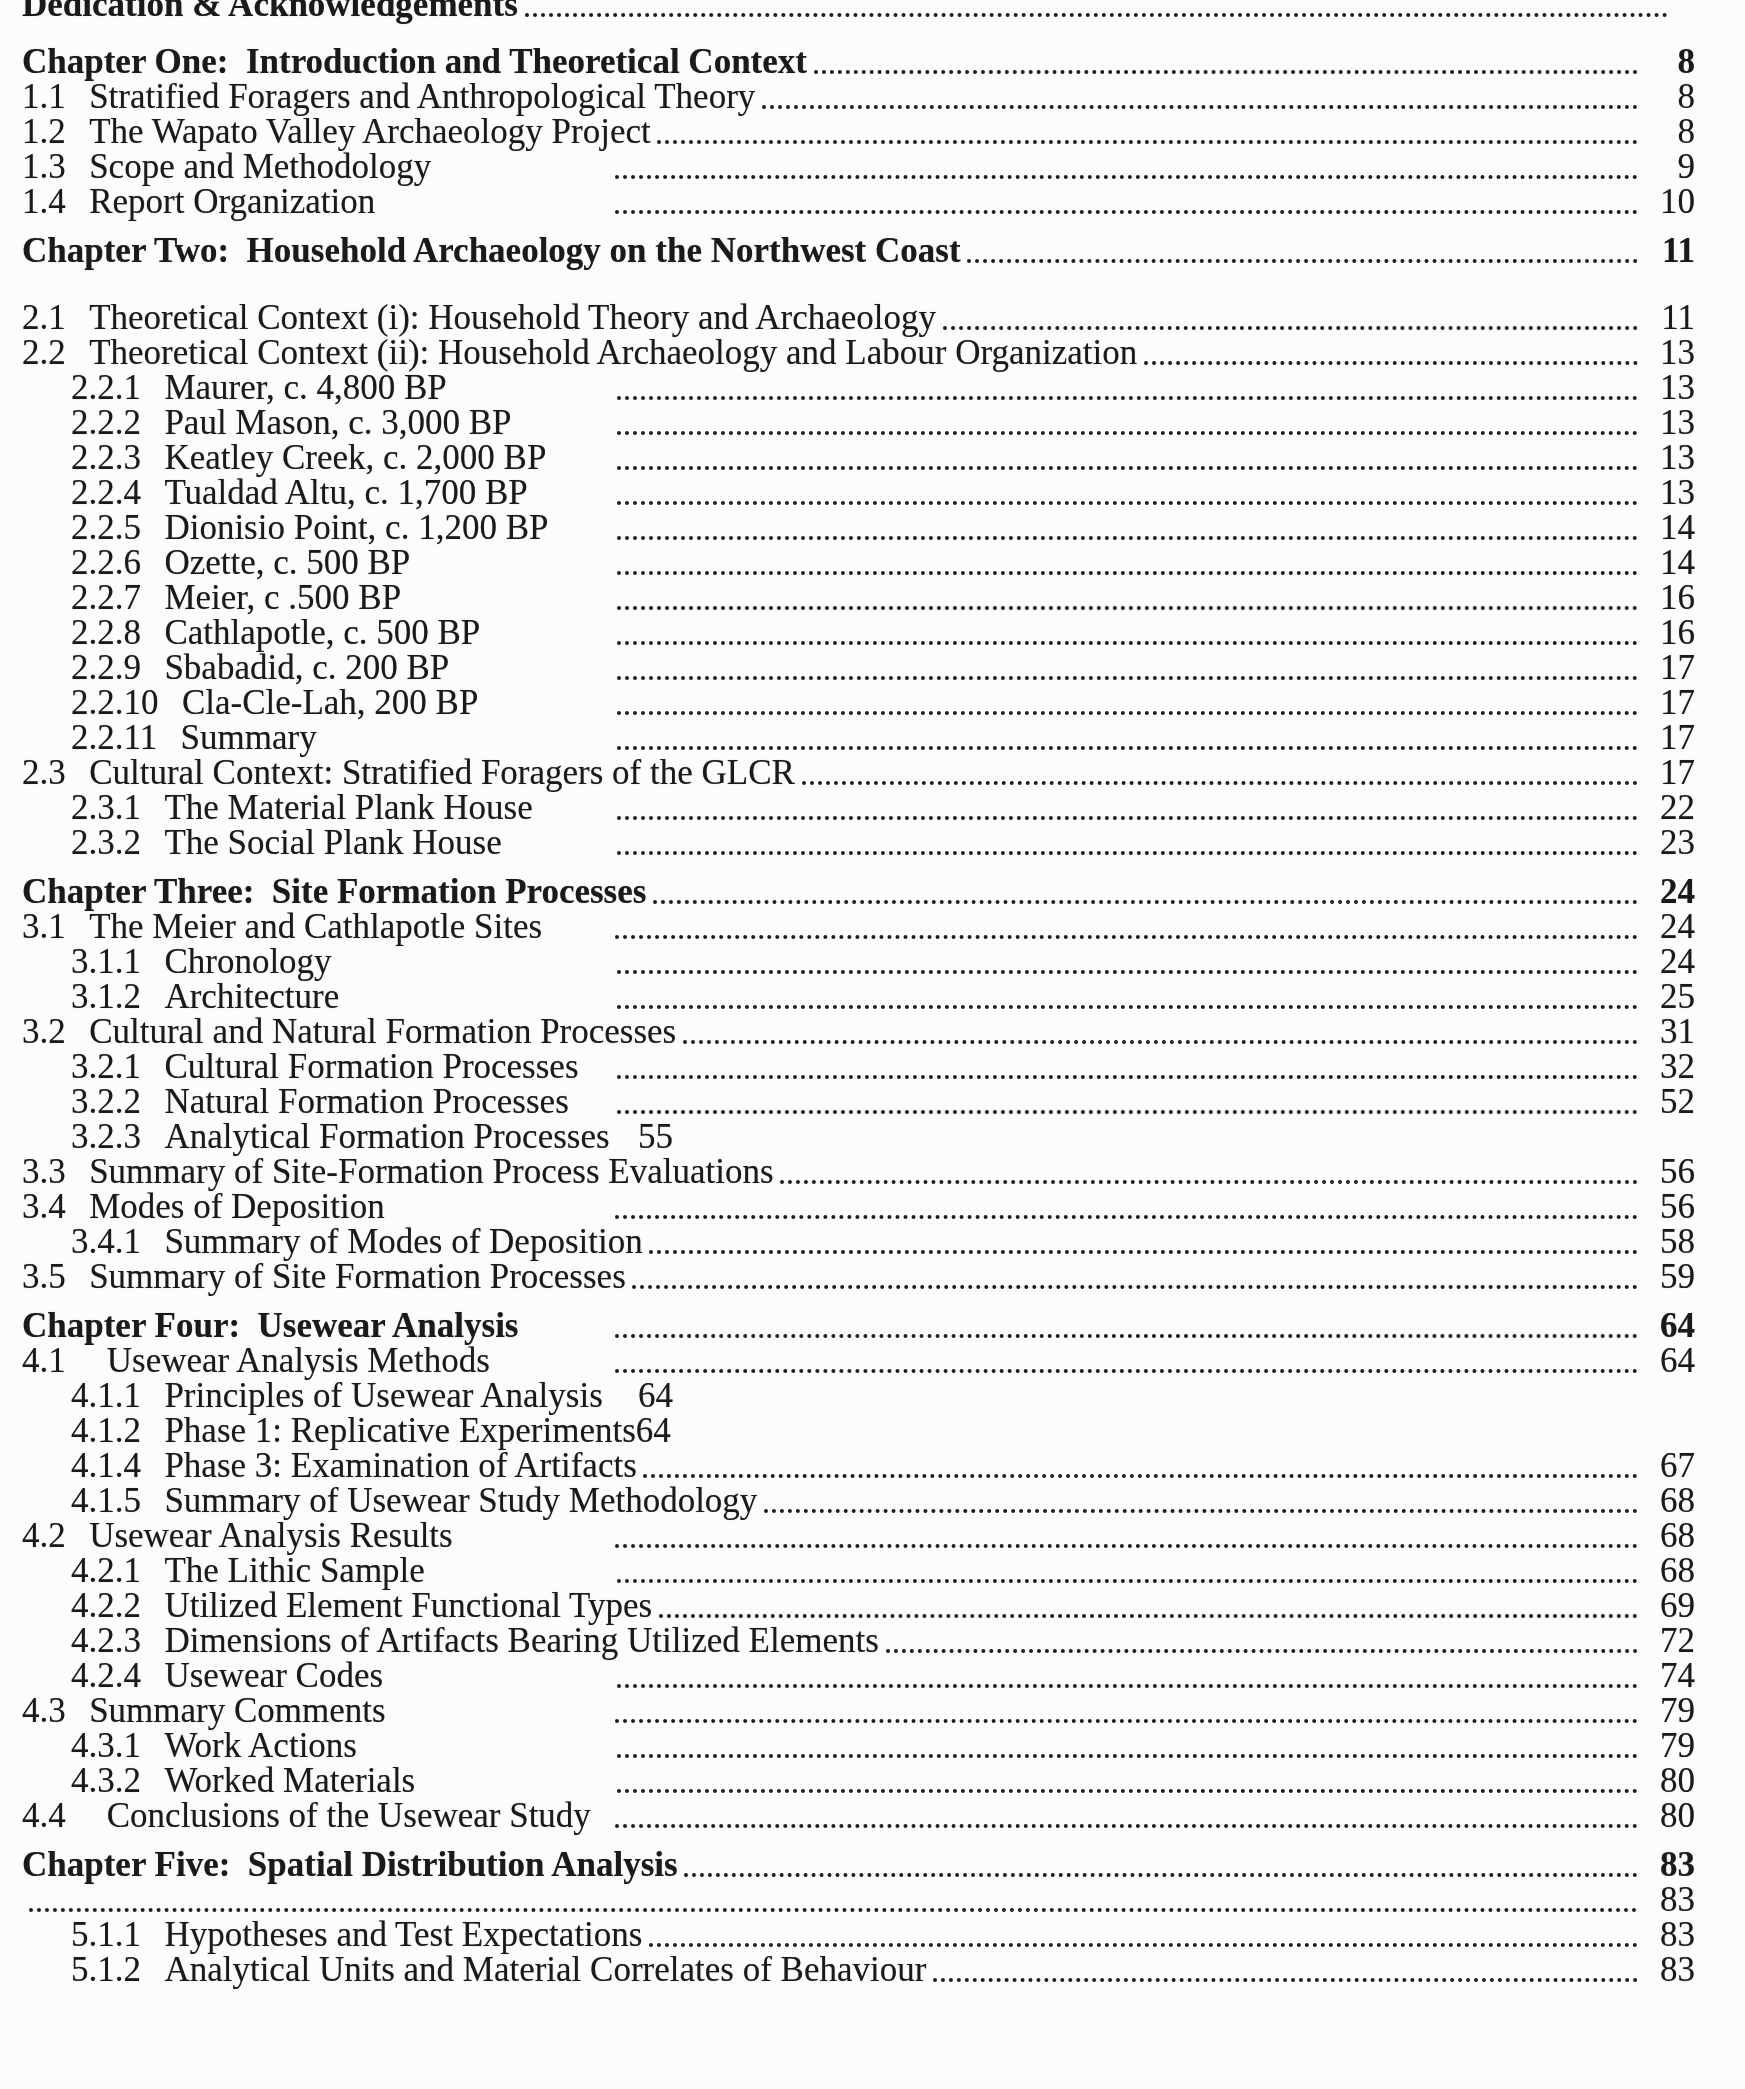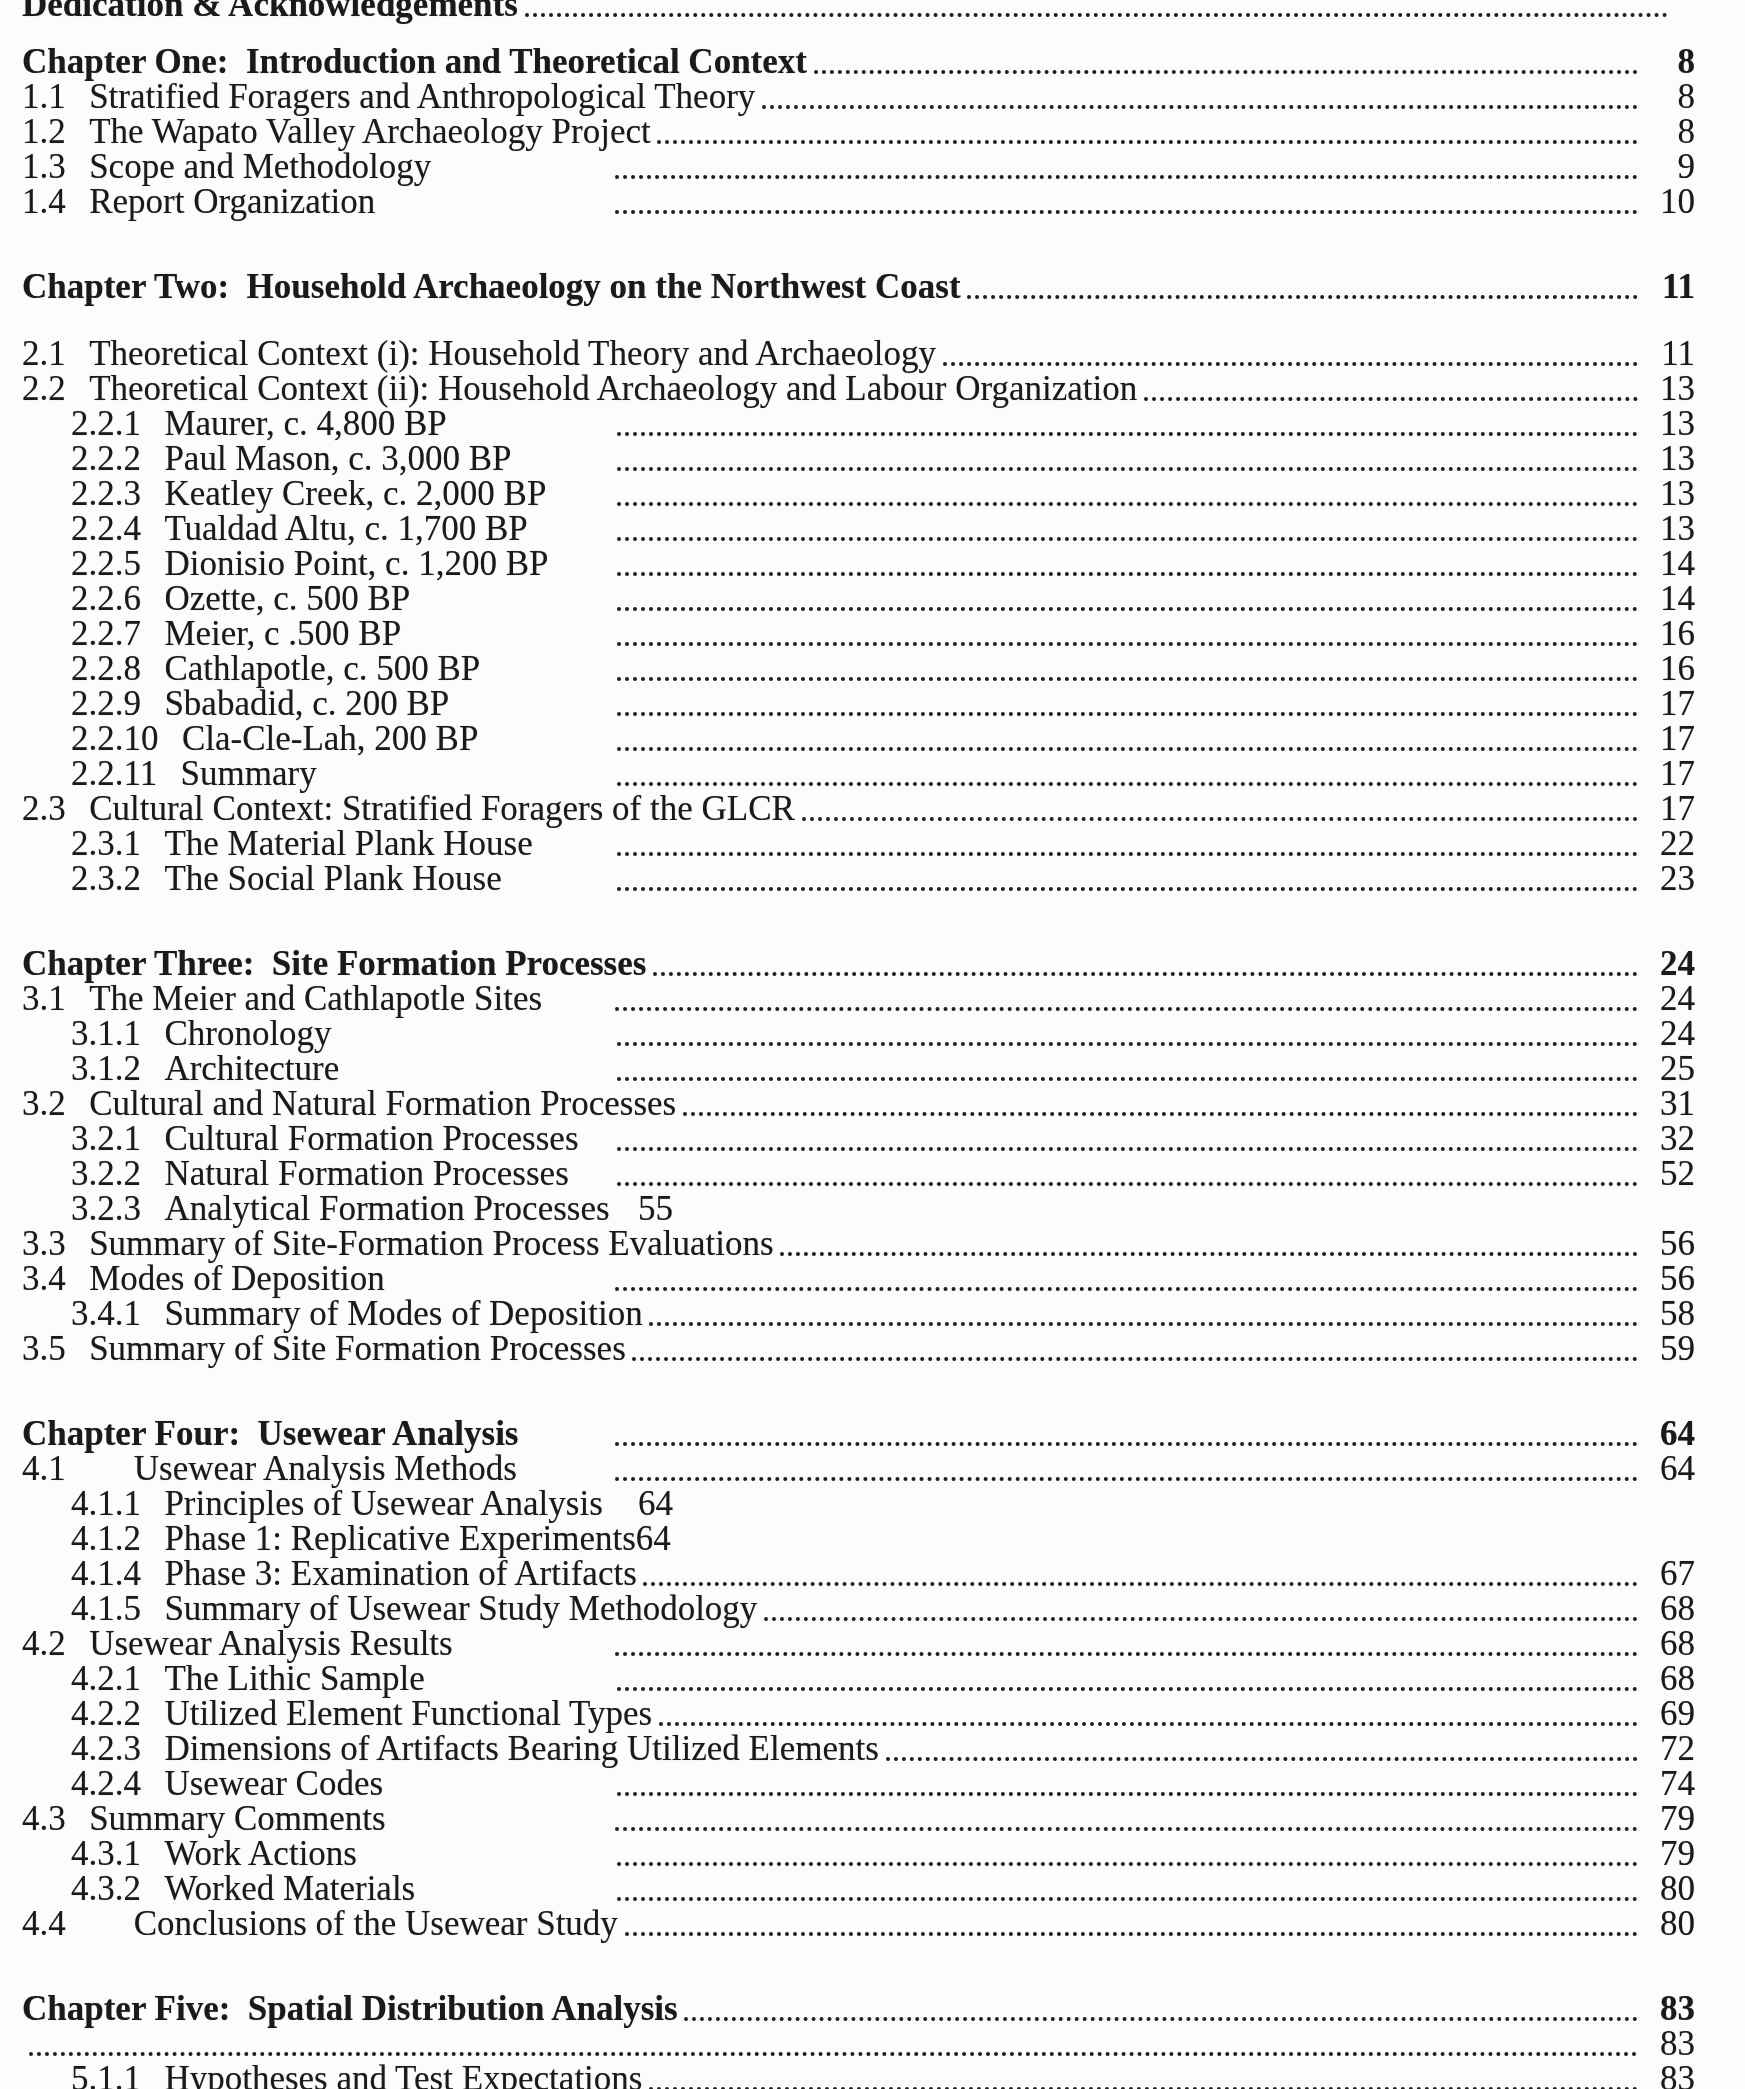--- a/index.html
+++ b/index.html
@@ -32,40 +32,40 @@
   }
   .row.sub { padding-left: 49px; }
   .head {
     display: flex;
     flex: 0 0 auto;
     min-width: 586px;
   }
   .row.sub .head { min-width: 539px; }
   .row.dedication .head { min-width: 432px; }
   .num { margin-right: 23.4px; }
-  .num.wide { margin-right: 68px; }
+  .num.wide { margin-right: 41px; }
   .leader {
     flex: 1 1 25px;
     min-width: 0;
     align-self: flex-end;
     height: 10px;
     margin: 0 5px 5px 6.7px;
     border-bottom: 4.2px dotted #1e1e1e;
   }
   .pagenum {
     flex: 0 0 auto;
     min-width: 52px;
     text-align: right;
   }
   .row.dedication .pagenum { min-width: 22px; }
   .inlinepage { margin-left: 28px; }
   .inlinepage.tight { margin-left: 0; }
   .bold { font-weight: 700; }
   .gap-small { margin-top: 22px; }
-  .gap-chapter { margin-top: 50px; }
+  .gap-chapter { margin-top: 14px; }
   .after-gap { margin-bottom: 32px; }
 </style>
 </head>
 <body style="background: rgb(252, 252, 250); color: rgb(26, 26, 26);">
 
 <div class="page">
   <div id="toc">
       <div class="row bold dedication"><span class="head"><span class="title">Dedication &amp; Acknowledgements</span></span><span class="leader" style="border-bottom-color: rgb(30, 30, 30);"></span><span class="pagenum"></span></div>
       <div class="row bold gap-small"><span class="head"><span class="title">Chapter One:  Introduction and Theoretical Context</span></span><span class="leader" style="border-bottom-color: rgb(30, 30, 30);"></span><span class="pagenum">8</span></div>
       <div class="row"><span class="head"><span class="num">1.1</span><span class="title">Stratified Foragers and Anthropological Theory</span></span><span class="leader" style="border-bottom-color: rgb(30, 30, 30);"></span><span class="pagenum">8</span></div>

